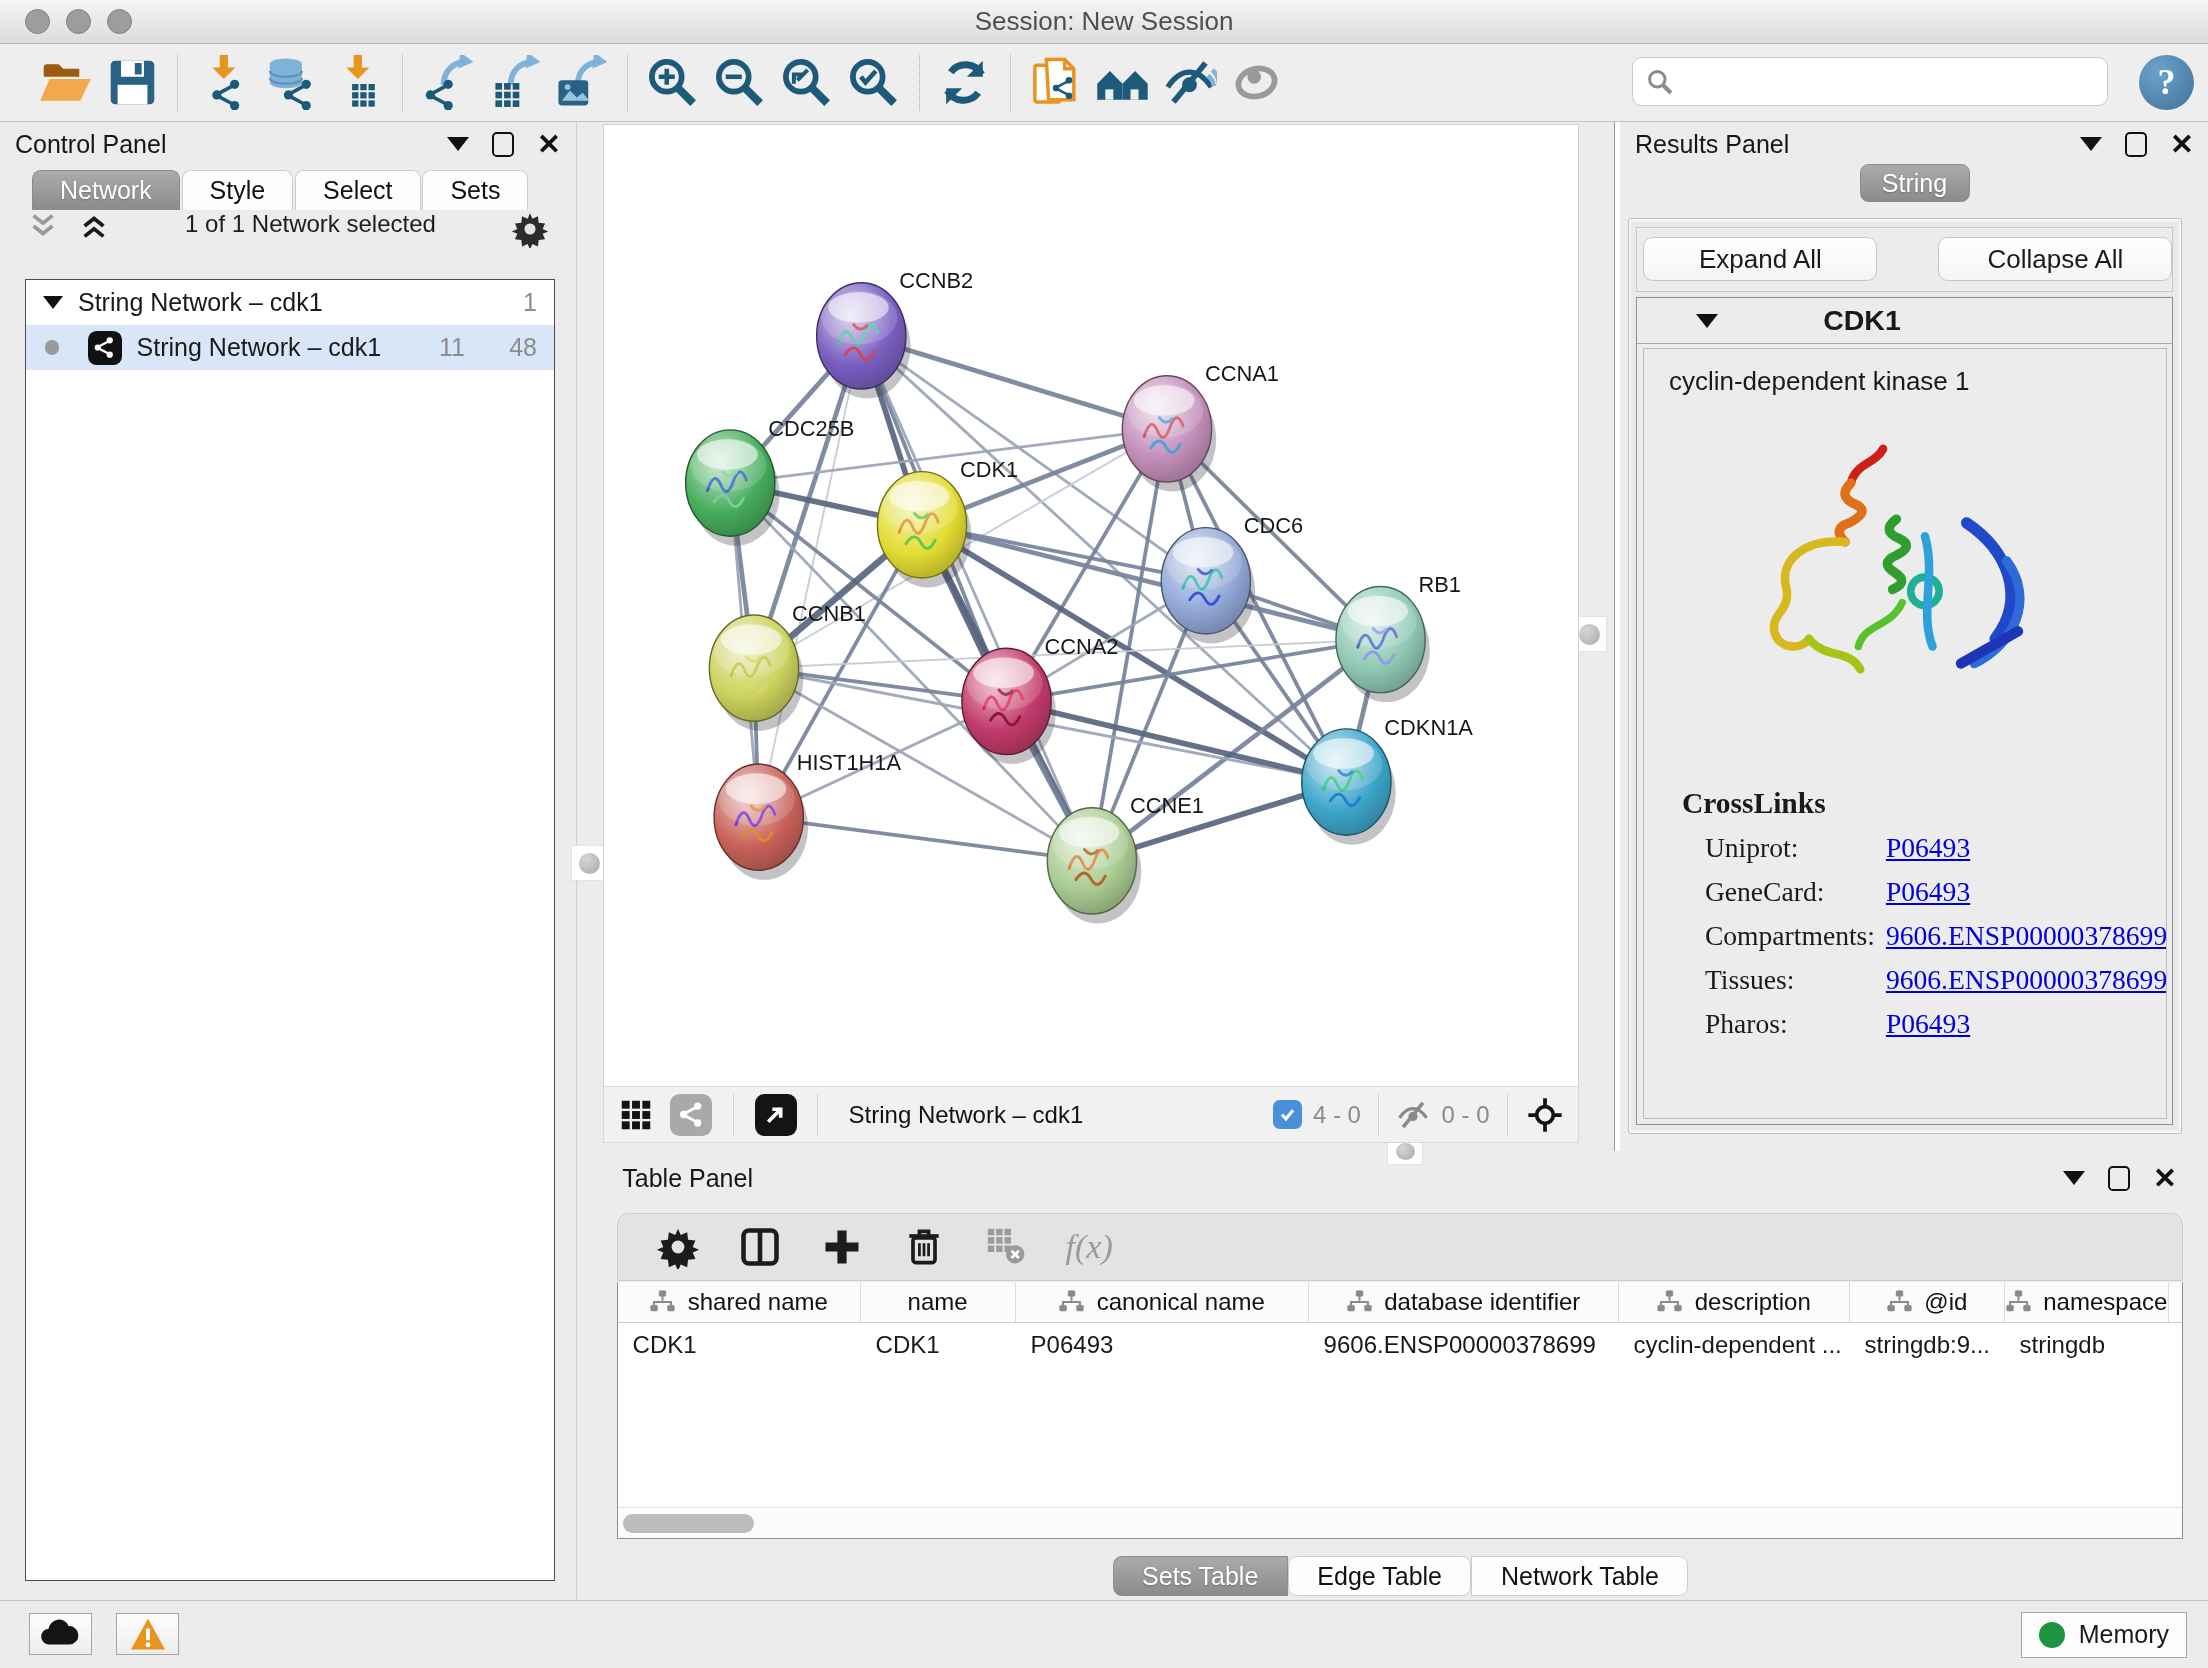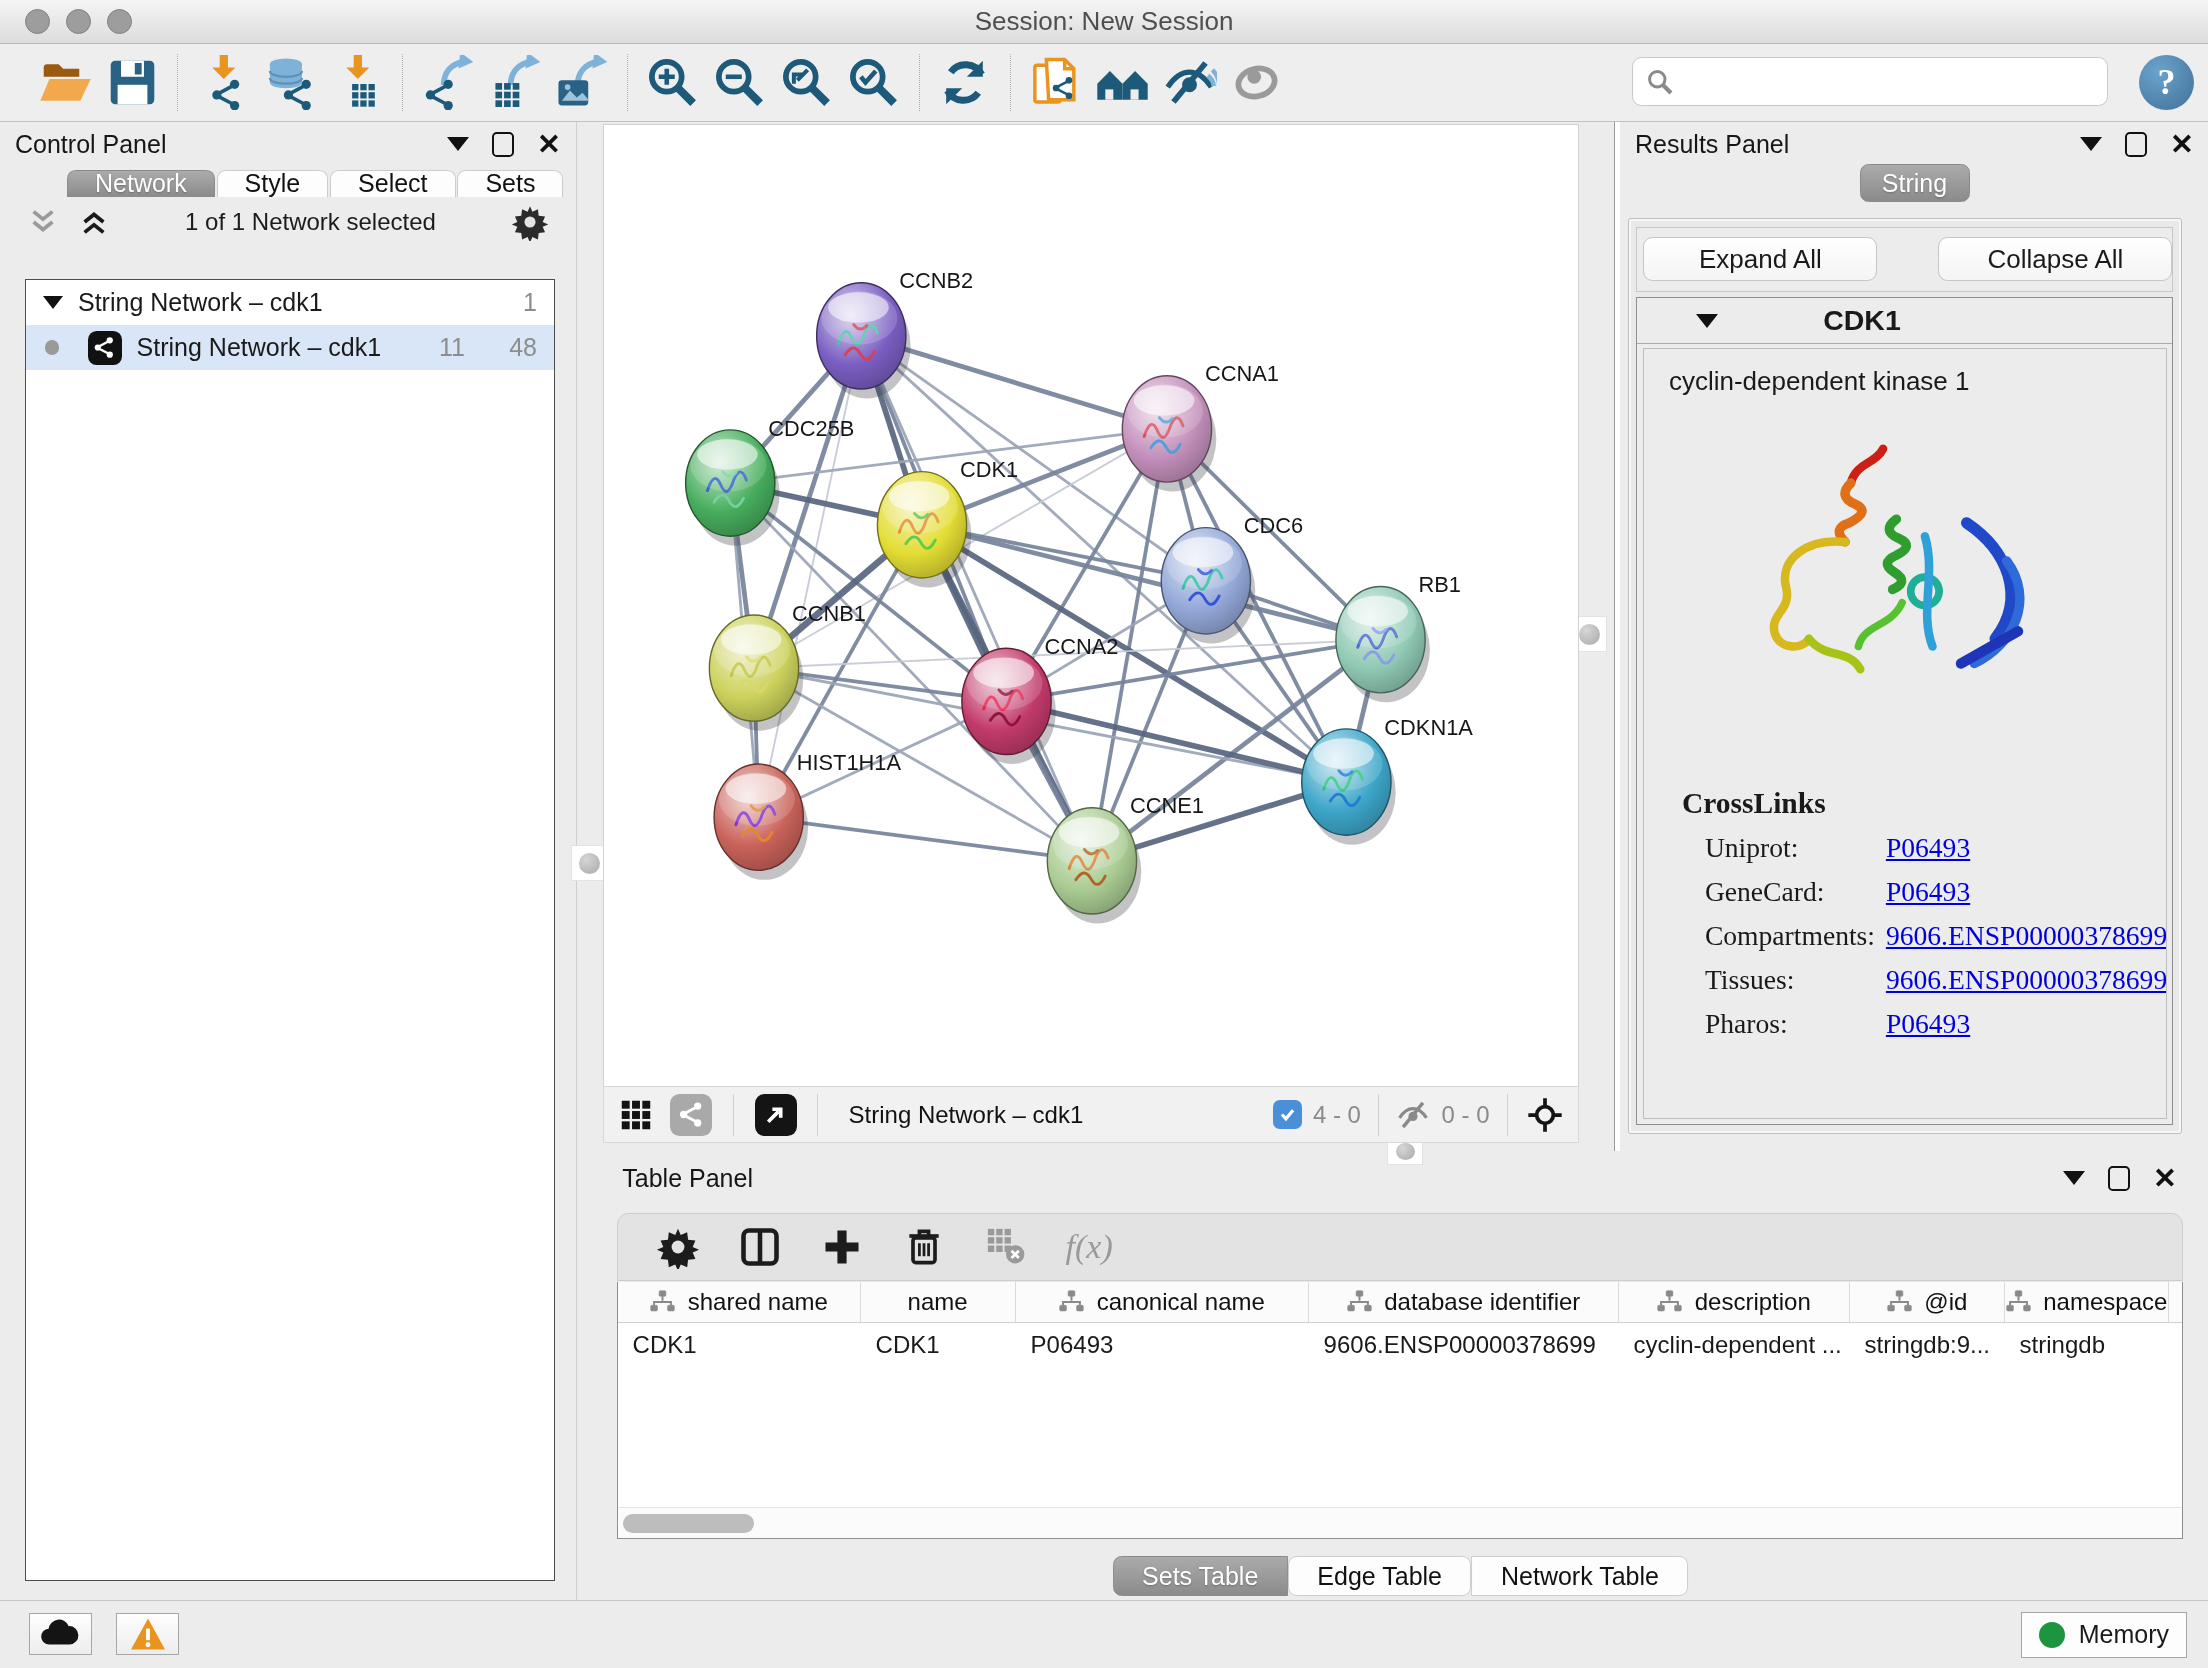--- a/index.html
+++ b/index.html
@@ -29,23 +29,23 @@
   .p-head{display:flex;align-items:center;font-size:25px;color:#161616;height:44px;padding:0 15px}
   .p-ctrl{margin-left:auto;display:flex;gap:23px;align-items:center}
   .gl-tri{width:0;height:0;border-left:11.4px solid transparent;border-right:11.4px solid transparent;border-top:14.3px solid #111}
   .gl-box{width:22px;height:25px;border:2.9px solid #111;border-radius:4.8px;box-sizing:border-box}
   .gl-x{font-size:28.5px;font-weight:bold;color:#111;line-height:25px}
   .tab{display:flex;align-items:center;justify-content:center;font-size:25px;background:#fdfdfd;
        border:1px solid #cccccc;color:#111;box-sizing:border-box}
   .tab.active{background:linear-gradient(#ababab,#8b8b8b);color:#fff;border-color:#8b8b8b;text-shadow:0 1px 1.9px rgba(0,0,0,.25)}
   
   .control-panel{position:absolute;left:0;top:122px;width:576px;height:1480px;background:#ececec;border-right:1px solid #cfcfcf}
-  .cp-tabs{display:flex;padding-left:67px;height:27px;margin-top:3.8px}
+  .cp-tabs{display:flex;padding-left:32px;height:40px;margin-top:3.8px}
   .cp-tabs .tab{padding:0 27px;border-radius:8.6px 8.6px 0 0;border-bottom:none;margin-right:1.9px}
-  .cp-sub{display:flex;align-items:center;height:51px;padding:0 27px;font-size:24px;color:#1c1c1c;gap:19px}
+  .cp-sub{display:flex;align-items:flex-start;height:51px;padding:0 27px;font-size:24px;color:#1c1c1c;gap:19px}
   .cp-status{flex:1;text-align:center}
   .cp-list{position:absolute;left:25px;right:21px;top:157px;bottom:21px;background:#fff;border:1.9px solid #4c4c4c}
   .tree-row{height:45px;display:flex;align-items:center;font-size:25px;padding:0 17px;gap:15px}
   .tree-row .count{margin-left:auto;color:#8d8d8d}
   .tree-row.selected{background:#d9e6f7}
   .tree-dot{width:14.3px;height:14.3px;border-radius:50%;background:#9a9a9a}
   .share-badge{width:34px;height:34px;background:#111;border-radius:8.6px;display:flex;align-items:center;justify-content:center}
   .share-badge svg{width:23px;height:23px}
   .tree-tri{width:0;height:0;border-left:10.5px solid transparent;border-right:10.5px solid transparent;border-top:13.3px solid #111}
   .num2{color:#8d8d8d;width:53px;text-align:right}

